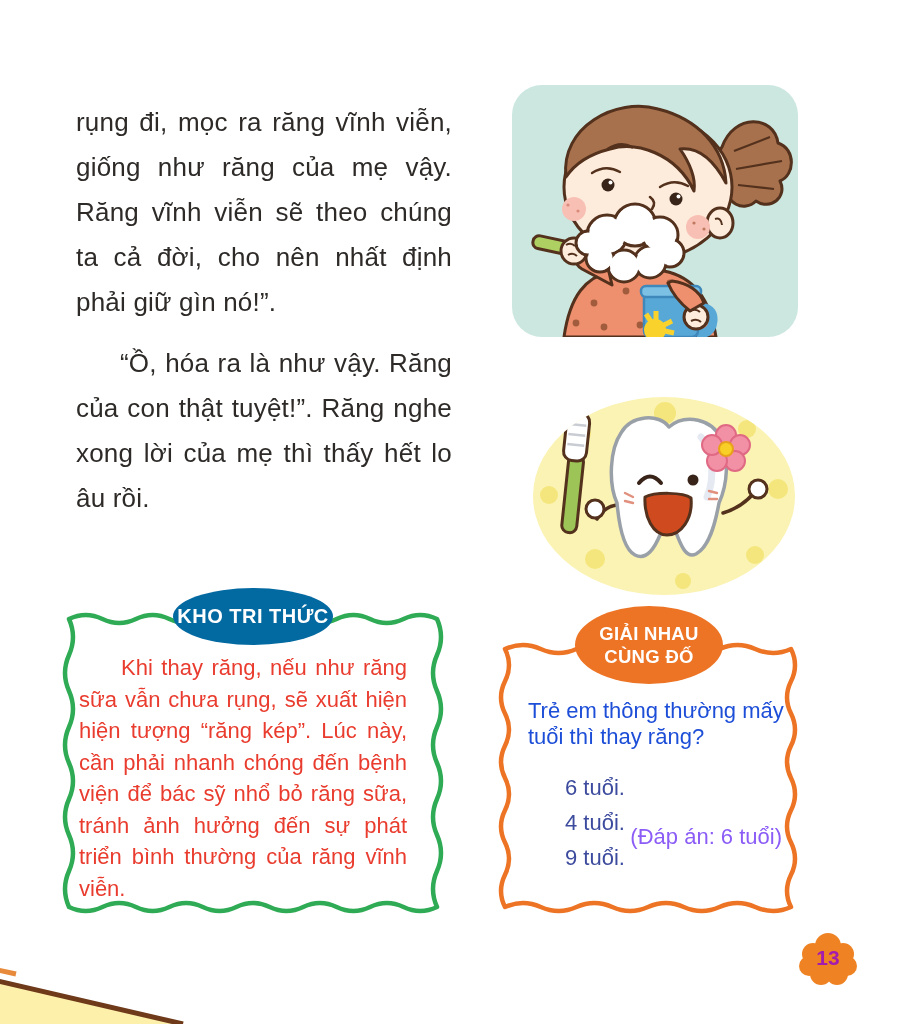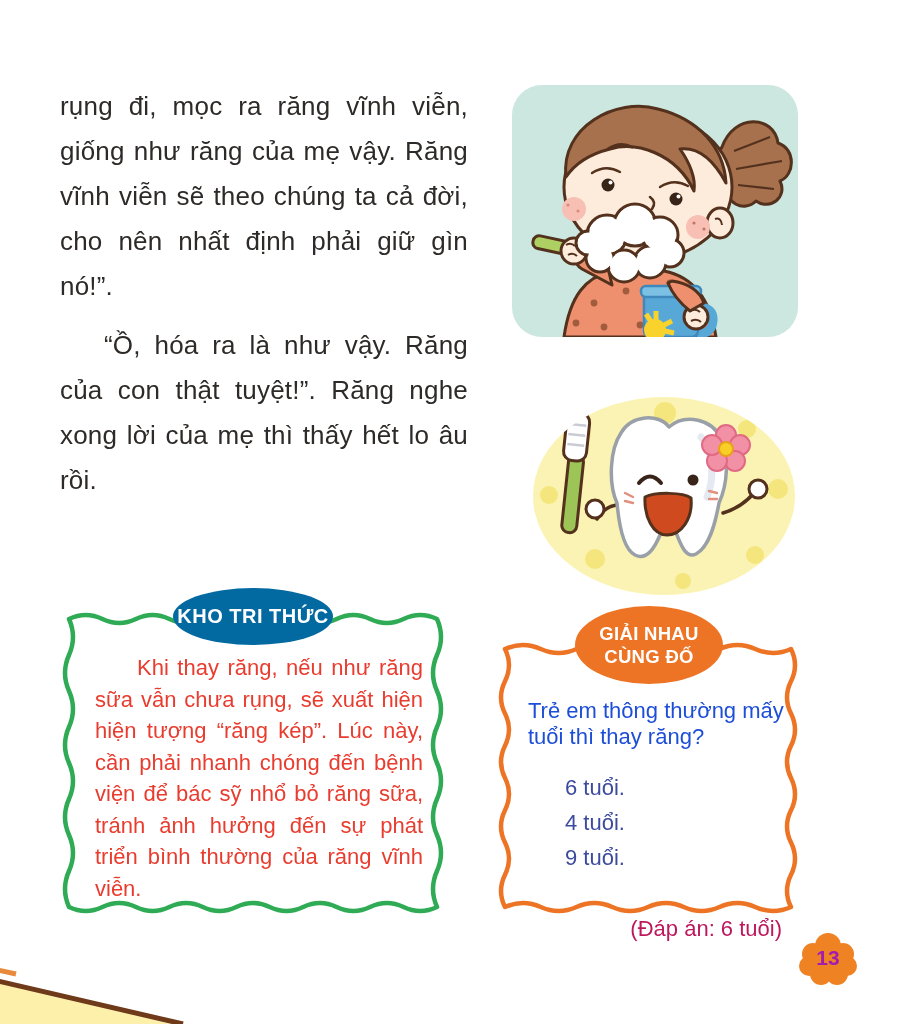--- a/index.html
+++ b/index.html
@@ -6,21 +6,21 @@
   .page{
     position:relative;width:905px;height:1024px;background:#fff;overflow:hidden;
     font-family:"Liberation Sans","DejaVu Sans",sans-serif;
   }
   
   .story{
     position:absolute;left:60px;top:84px;width:408px;
     font-size:26px;line-height:45px;color:#2d2a28;text-align:justify;
     letter-spacing:.2px;
   }
-  .story p{margin:0;}
+  .story p{margin:16px;}
   .story p.p2{margin-top:14px;text-indent:44px;}
   
   .girl-box{
     position:absolute;left:512px;top:85px;width:286px;height:252px;
     background:#cbe7e0;border-radius:30px;overflow:hidden;
   }
   .girl-box svg{position:absolute;left:0;top:0;}
   
   .tooth-oval{
     position:absolute;left:533px;top:397px;width:262px;height:198px;
@@ -34,33 +34,33 @@
   .badge{
     position:absolute;border-radius:50%;display:flex;flex-direction:column;
     align-items:center;justify-content:center;color:#fff;font-weight:bold;
     text-align:center;
   }
   .kb-badge{left:173px;top:588px;width:160px;height:57px;background:#0369a1;
     font-size:20px;letter-spacing:.5px;}
   .qz-badge{left:575px;top:606px;width:148px;height:78px;background:#ed7424;
     font-size:18.5px;line-height:23px;letter-spacing:.3px;}
   .kb-text{
-    position:absolute;left:95px;top:652px;width:328px;
+    position:absolute;left:79px;top:652px;width:328px;
     font-size:22px;line-height:31.5px;color:#e93c2e;text-align:justify;
     text-indent:42px;
   }
   .qz-question{
     position:absolute;left:528px;top:698px;width:256px;
     font-size:22px;line-height:26px;color:#1d4ed8;
   }
   .qz-options{position:absolute;left:565px;top:770px;font-size:22px;color:#3d4b9e;}
   .qz-options .opt{height:35px;line-height:35px;}
   .qz-answer{
-    position:absolute;left:528px;top:916px;width:254px;text-align:right;
-    font-size:22px;color:#be185d;
+    position:absolute;left:528px;top:824px;width:254px;text-align:right;
+    font-size:22px;color:#8b5cf6;
   }
   
   .page-badge{position:absolute;left:796px;top:928px;width:64px;height:64px;}
   .page-badge .num{
     position:absolute;left:0;top:0;width:64px;height:60px;display:flex;
     align-items:center;justify-content:center;color:#a21caf;font-size:21px;font-weight:bold;
   }
   
   .corner{position:absolute;left:0;top:964px;width:200px;height:60px;}
 </style>

